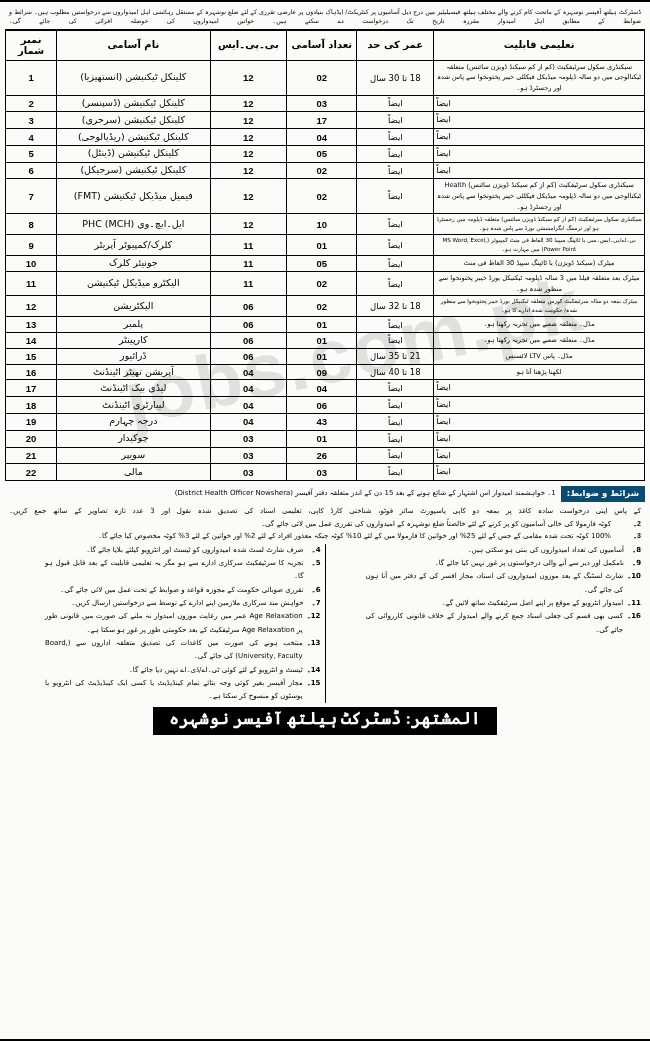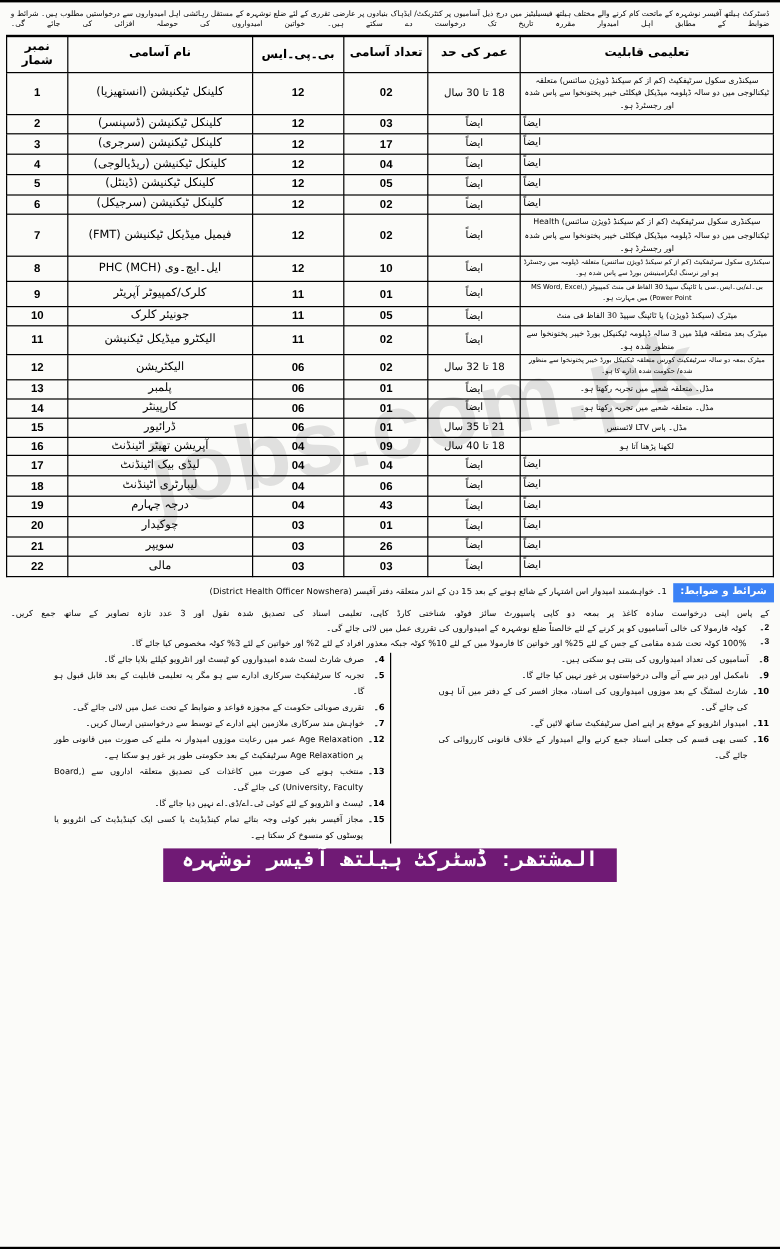--- a/index.html
+++ b/index.html
@@ -125,21 +125,21 @@
   .cond-block{
     margin-top:5px;
     position:relative;z-index:10;
     direction:rtl;
     font-family:"DejaVu Sans","Liberation Sans",sans-serif;
   }
   .cond-head-row{
     display:flex;align-items:flex-start;gap:5px;
   }
   .cond-badge{
-    background:#3b82f6;color:#fff;
+    background:#0c4a6e;color:#fff;
     font-size:8.5px;font-weight:700;
     padding:2px 6px 3px 6px;
     white-space:nowrap;
     flex:0 0 auto;
     line-height:1.25;
   }
   .cond-first{
     flex:1 1 auto;
     font-size:7px;
     line-height:1.7;
@@ -148,21 +148,21 @@
   }
   .cond-full{
     font-size:7px;
     line-height:1.85;
     text-align:justify;
     text-align-last:justify;
     padding:0 4px;
     margin-top:3px;
   }
   .cond-line{
-    display:flex;gap:5px;
+    display:flex;gap:16px;
     font-size:7px;line-height:1.8;
     padding:0 4px;
   }
   .cond-line .idx{
     flex:0 0 auto;font-weight:600;min-width:14px;
     font-family:"Liberation Sans","DejaVu Sans",sans-serif;
     direction:rtl;
   }
   .cond-line .txt{flex:1 1 auto;text-align:justify;}
   .cond-two{
@@ -183,22 +183,22 @@
     flex:0 0 auto;min-width:13px;font-weight:600;
   }
   .cond-item .txt{flex:1 1 auto;text-align:justify;margin-left:36px;}
   
   .sig-wrap{
     text-align:center;margin-top:4px;
     position:relative;z-index:10;
   }
   .sig{
     display:inline-block;
-    background:#701a75;color:#fff;
-    font-family:Liberation Mono, monospace;
+    background:#000000;color:#fff;
+    font-family:Liberation Serif, serif;
     font-size:17px;font-weight:700;
     padding:2px 16px 5px 16px;
     line-height:1.2;
     direction:rtl;
   }
   .footer-line{
     text-align:center;
     font-family:"Liberation Sans","DejaVu Sans",sans-serif;
     font-size:13.5px;
     font-weight:700;

